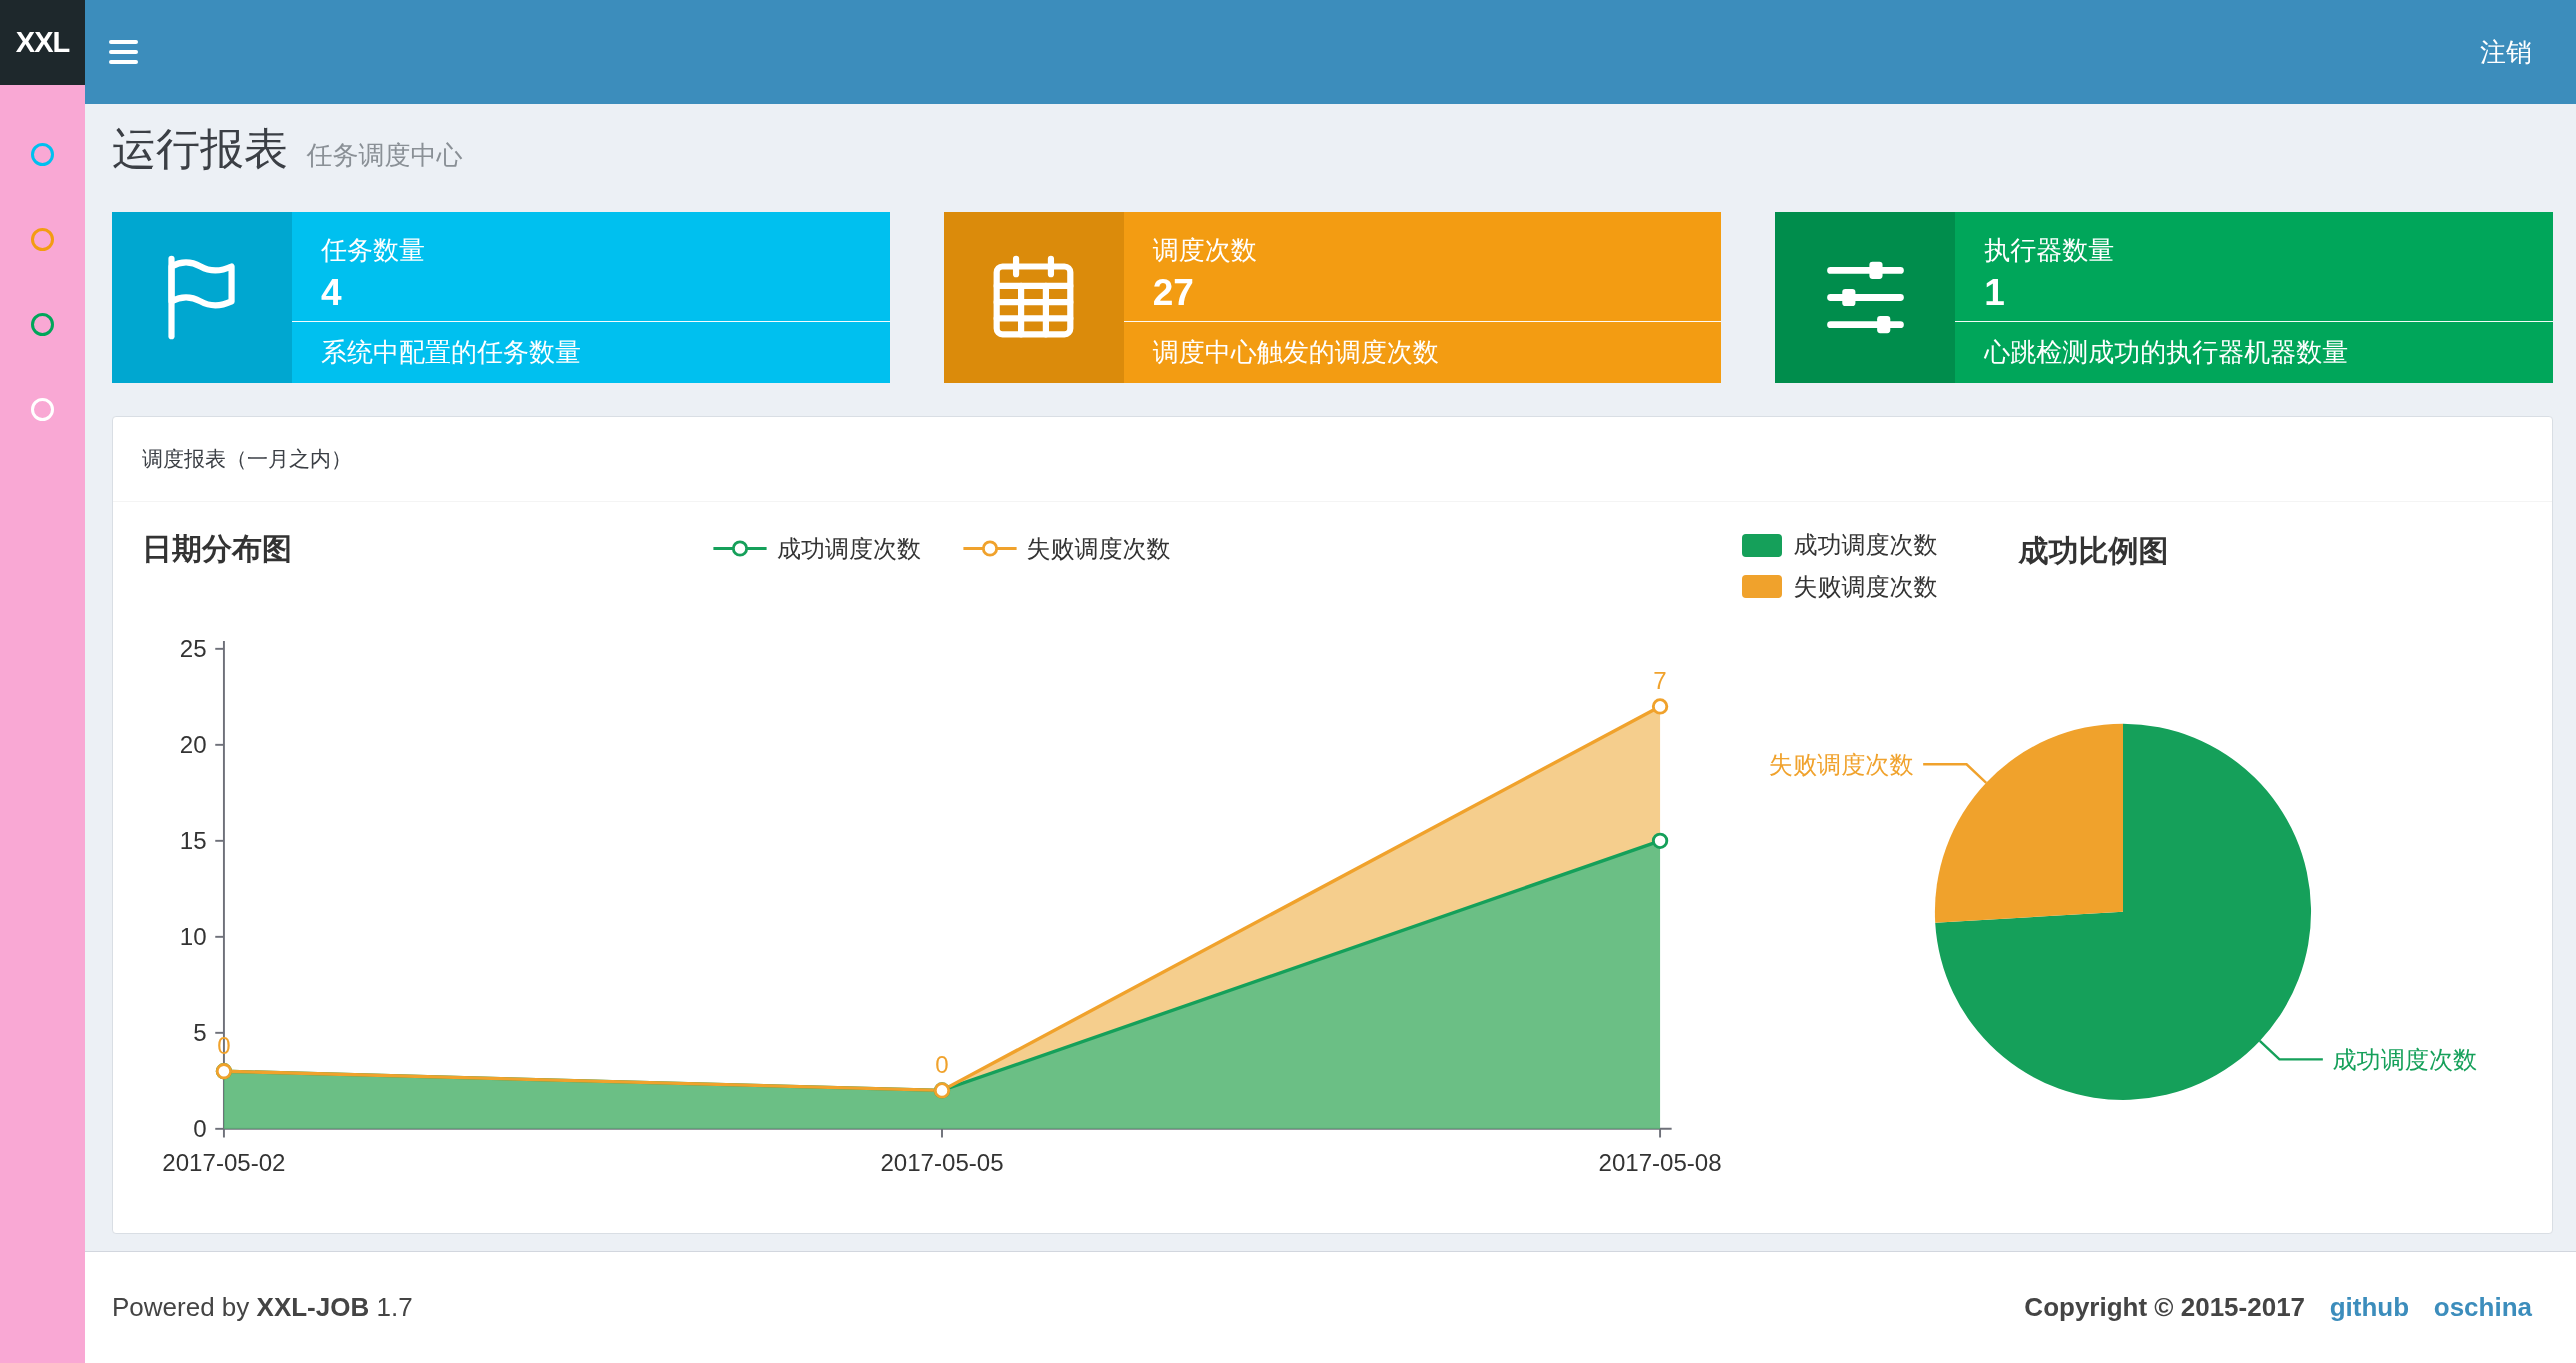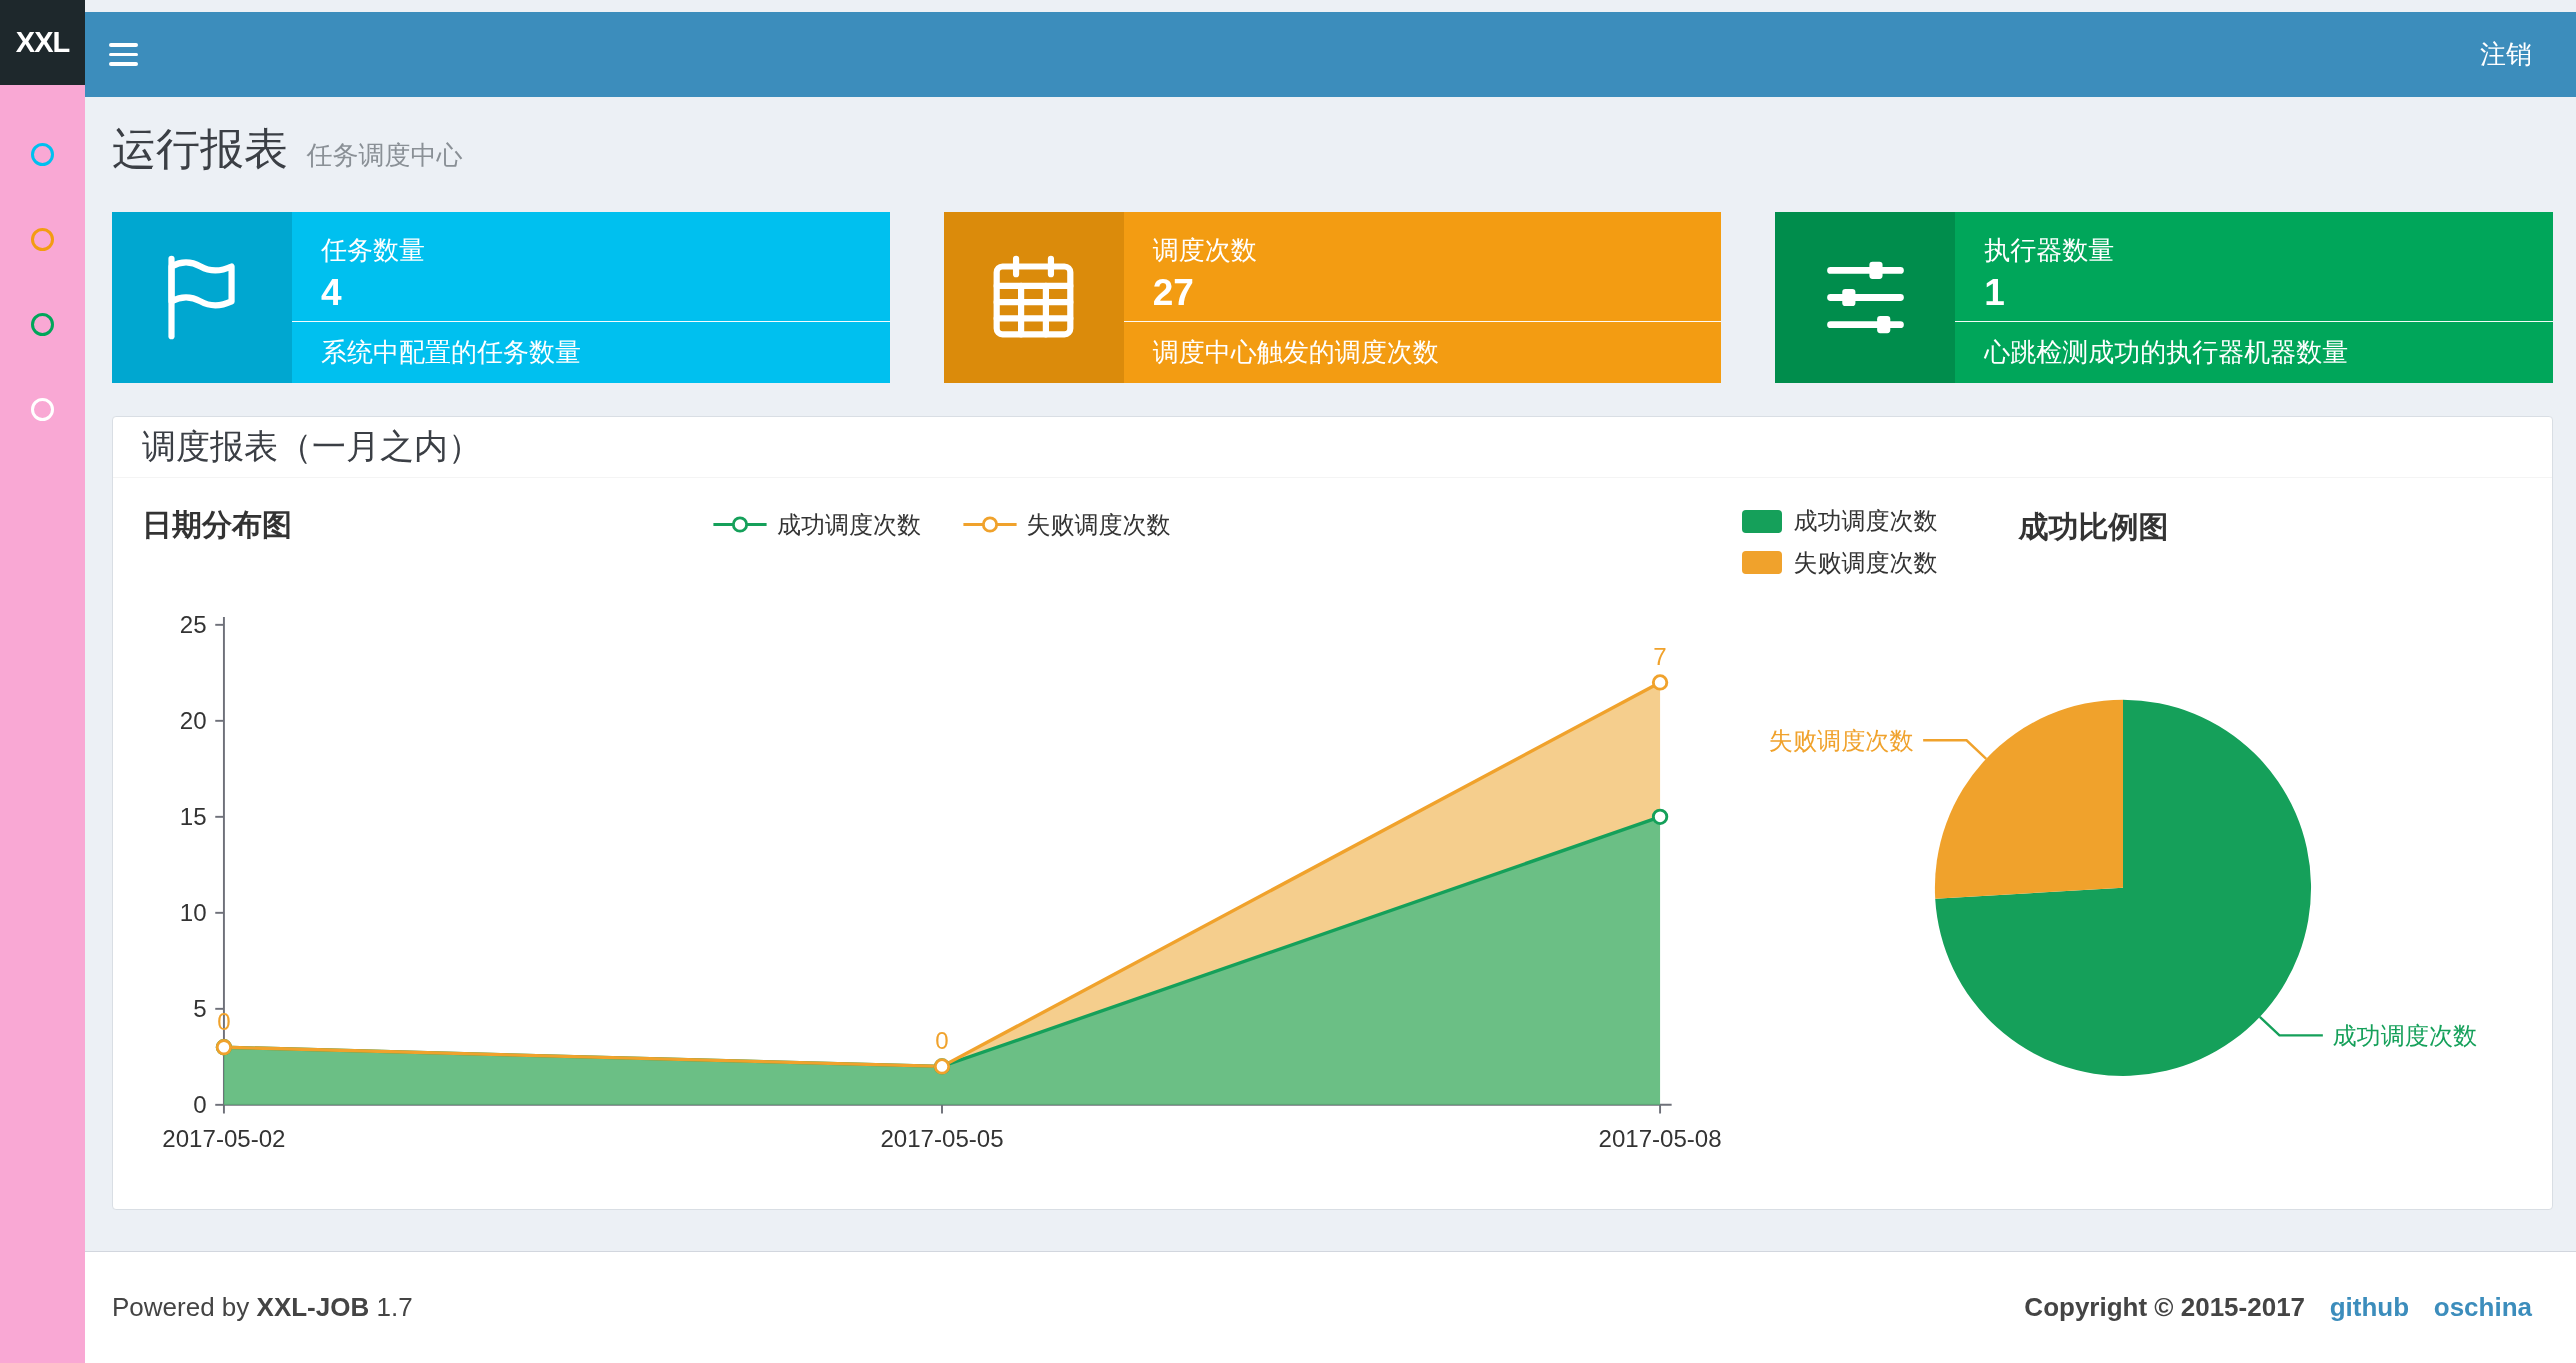--- a/index.html
+++ b/index.html
@@ -29,21 +29,21 @@
     height: 85px; display: flex; align-items: center; justify-content: center;
     cursor: pointer;
   }
   .side-circle {
     width: 23px; height: 23px; border-radius: 50%;
     border: 3.9px solid #fff; background: transparent;
   }
 
   
   .navbar {
-    position: absolute; left: 85px; right: 0; top: 12px; height: 85px;
+    position: absolute; left: 85px; right: 0; top: 0; height: 104px;
     background: #3c8dbc; z-index: 4;
     display: flex; align-items: center;
   }
   .hamburger {
     width: 77px; height: 85px; display: flex; flex-direction: column;
     align-items: center; justify-content: center; gap: 5.8px; cursor: pointer;
   }
   .hamburger span { display: block; width: 29px; height: 3.9px; background: #fff; border-radius: 1.9px; }
   .nav-right { margin-left: auto; padding-right: 44px; }
   .logout-link { color: #fff; font-size: 26px; text-decoration: none; cursor: pointer; }
@@ -67,21 +67,21 @@
     height: 62px; display: flex; align-items: center; padding: 0 29px;
     font-size: 26px;
   }
 
   
   .panel {
     margin: 33px 23px 0 27px; background: #fff;
     border: 1px solid #d9dee4; border-radius: 3.9px;
   }
   .panel-header {
-    padding: 7px 29px; font-size: 34px; font-weight: 500; color: #3b3f45;
+    padding: 28px 29px; font-size: 21px; font-weight: 500; color: #3b3f45;
     border-bottom: 1px solid #f4f4f4;
   }
   .panel-body { display: flex; justify-content: flex-start; padding: 27px 29px; }
 
   .chart-left { width: 1600px; position: relative; }
   .chart-head { position: relative; height: 46px; }
   .chart-title { font-size: 30px; font-weight: bold; color: #333; }
   .line-legend {
     position: absolute; left: 0; right: 0; top: 3.9px;
     display: flex; justify-content: center; gap: 42px; pointer-events: auto;

